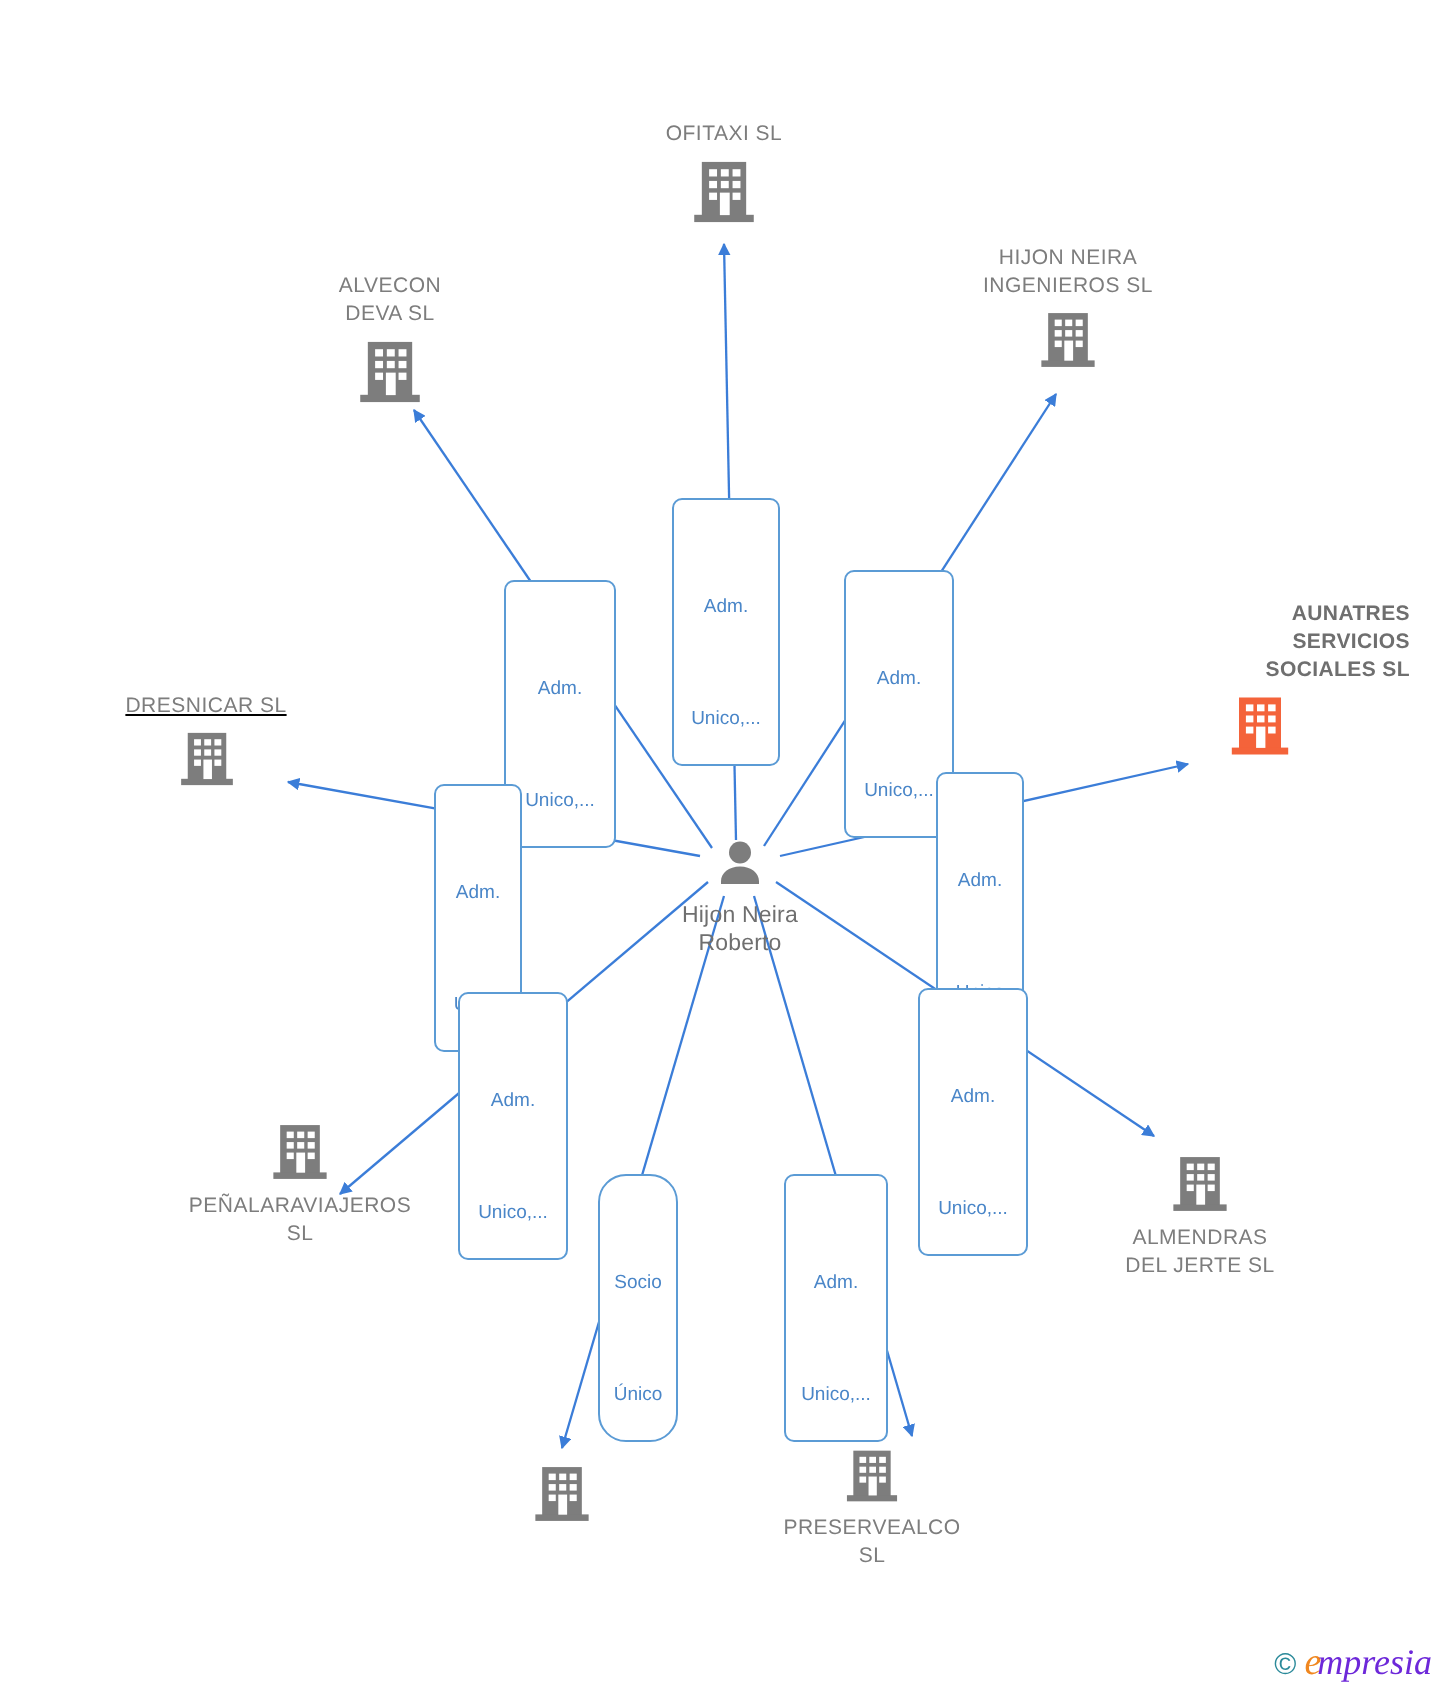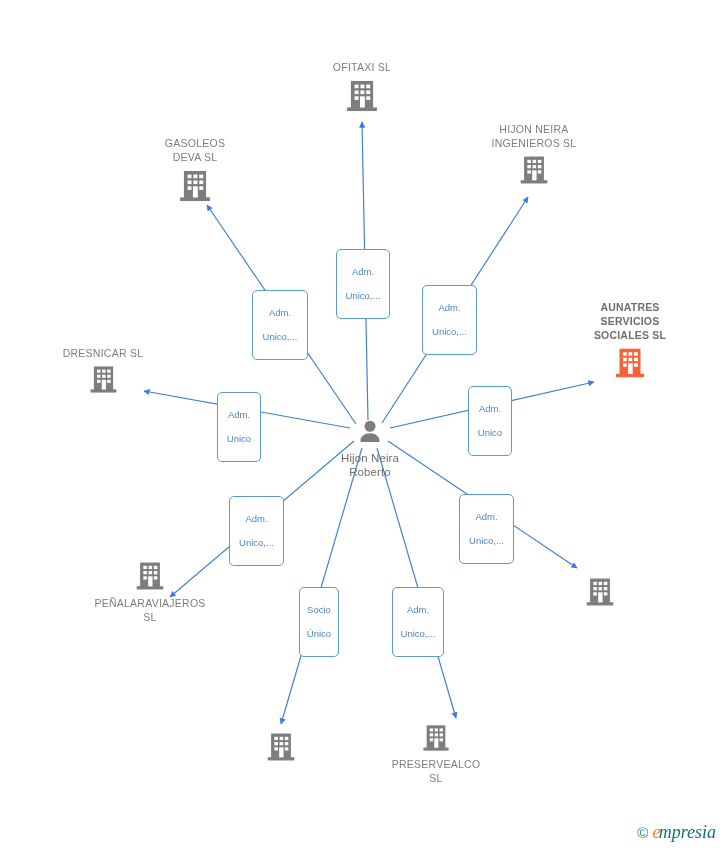--- a/index.html
+++ b/index.html
@@ -52,38 +52,39 @@
   .node.company .lbl { color: #7d7d7d; }
   .node.person  .lbl { color: #6f6f6f; font-size: 11.5px; letter-spacing: 0.1px; }
 
   .node.label-above .lbl { margin-bottom: 3px; }
   .node.label-below .lbl { margin-top: 3px; }
 
   .node.focus .lbl {
     color: #6f6f6f;
     font-weight: bold;
     letter-spacing: 0.2px;
+    text-align: right;
   }
 
   
   .chip {
     position: absolute;
     box-sizing: border-box;
     border: 1.3px solid #5b9bd5;
     border-radius: 5px;
     background: #ffffff;
     color: #4a86c8;
     font-size: 9.5px;
     line-height: 12px;
     text-align: center;
     padding: 4px 3px 4px 3px;
     z-index: 5;
     white-space: pre-line;
   }
-  .chip .l1, .chip .l2 { display: block; }
+  .chip .l1, .chip .l2 { display: block; margin-top: 32px; }
 
   
   #watermark {
     position: absolute;
     right: 12px;
     bottom: 8px;
     display: flex;
     align-items: center;
     gap: 4px;
     z-index: 9;
@@ -97,21 +98,21 @@
     font-family: "Liberation Serif", serif;
     font-style: italic;
     font-size: 19px;
     color: #f0871f;
     line-height: 1;
   }
   #watermark .wm-rest {
     font-family: "Liberation Serif", serif;
     font-style: italic;
     font-size: 18px;
-    color: #0f766e;
+    color: #6d28d9;
     line-height: 1;
     margin-left: -2px;
   }
 </style>
 </head>
 <body>
 
 <div id="graph">
 
   <svg id="edges" viewBox="0 0 728 850" xmlns="http://www.w3.org/2000/svg">
@@ -151,21 +152,21 @@
           <rect x="14.7" y="8.5" width="2.5" height="2.3"></rect>
           <rect x="7.3" y="12.2" width="2.5" height="2.3"></rect>
           <rect x="14.7" y="12.2" width="2.5" height="2.3"></rect>
           <rect x="10.7" y="12.2" width="3.1" height="7.1"></rect>
         </g>
       </svg>
     </span>
   </div>
 
   <div class="node company label-above" style="left:195px; top:136px;">
-    <span class="lbl">GASOLEOS
+    <span class="lbl">ALVECON
 DEVA  SL</span>
     <span class="ico">
       <svg width="38" height="38" viewBox="0 0 24 24" xmlns="http://www.w3.org/2000/svg">
         <g fill="#7d7d7d">
           <rect x="5" y="2.5" width="14" height="17.2"></rect>
           <rect x="2.6" y="19.2" width="18.8" height="2.3"></rect>
         </g>
         <g fill="#ffffff">
           <rect x="7.3" y="4.8" width="2.5" height="2.3"></rect>
           <rect x="11" y="4.8" width="2.5" height="2.3"></rect>
@@ -223,21 +224,21 @@
           <rect x="11" y="8.5" width="2.5" height="2.3"></rect>
           <rect x="14.7" y="8.5" width="2.5" height="2.3"></rect>
           <rect x="7.3" y="12.2" width="2.5" height="2.3"></rect>
           <rect x="14.7" y="12.2" width="2.5" height="2.3"></rect>
           <rect x="10.7" y="12.2" width="3.1" height="7.1"></rect>
         </g>
       </svg>
     </span>
   </div>
 
-  <div class="node company label-above" style="left:103px; top:346px;">
+  <div class="node company label-above" style="left:103px; top:346px;text-decoration:underline;">
     <span class="lbl">DRESNICAR  SL</span>
     <span class="ico">
       <svg width="33" height="33" viewBox="0 0 24 24" xmlns="http://www.w3.org/2000/svg">
         <g fill="#7d7d7d">
           <rect x="5" y="2.5" width="14" height="17.2"></rect>
           <rect x="2.6" y="19.2" width="18.8" height="2.3"></rect>
         </g>
         <g fill="#ffffff">
           <rect x="7.3" y="4.8" width="2.5" height="2.3"></rect>
           <rect x="11" y="4.8" width="2.5" height="2.3"></rect>
@@ -303,20 +304,22 @@
           <rect x="14.7" y="4.8" width="2.5" height="2.3"></rect>
           <rect x="7.3" y="8.5" width="2.5" height="2.3"></rect>
           <rect x="11" y="8.5" width="2.5" height="2.3"></rect>
           <rect x="14.7" y="8.5" width="2.5" height="2.3"></rect>
           <rect x="7.3" y="12.2" width="2.5" height="2.3"></rect>
           <rect x="14.7" y="12.2" width="2.5" height="2.3"></rect>
           <rect x="10.7" y="12.2" width="3.1" height="7.1"></rect>
         </g>
       </svg>
     </span>
+    <span class="lbl">ALMENDRAS
+DEL JERTE  SL</span>
   </div>
 
   <div class="node company label-below" style="left:281px; top:730px;">
     <span class="ico">
       <svg width="34" height="34" viewBox="0 0 24 24" xmlns="http://www.w3.org/2000/svg">
         <g fill="#7d7d7d">
           <rect x="5" y="2.5" width="14" height="17.2"></rect>
           <rect x="2.6" y="19.2" width="18.8" height="2.3"></rect>
         </g>
         <g fill="#ffffff">
@@ -386,21 +389,21 @@
   <div class="chip" style="left:229px; top:496px; width:55px;">
     <span class="l1">Adm.</span>
     <span class="l2">Unico,...</span>
   </div>
 
   <div class="chip" style="left:459px; top:494px; width:55px;">
     <span class="l1">Adm.</span>
     <span class="l2">Unico,...</span>
   </div>
 
-  <div class="chip" style="left:299px; top:587px; width:40px;">
+  <div class="chip" style="left:299px; top:587px; width:40px;border-radius:14px;">
     <span class="l1">Socio</span>
     <span class="l2">Único</span>
   </div>
 
   <div class="chip" style="left:392px; top:587px; width:52px;">
     <span class="l1">Adm.</span>
     <span class="l2">Unico,...</span>
   </div>
 
   <div id="watermark">

